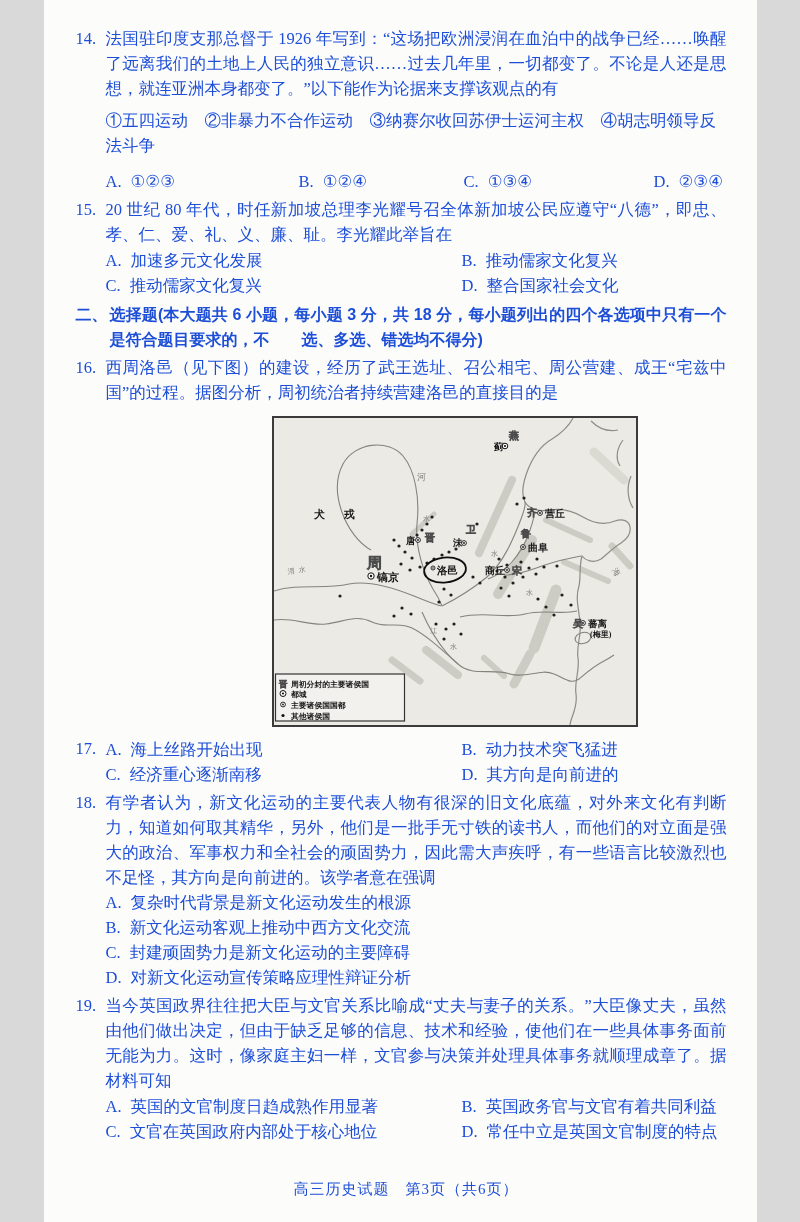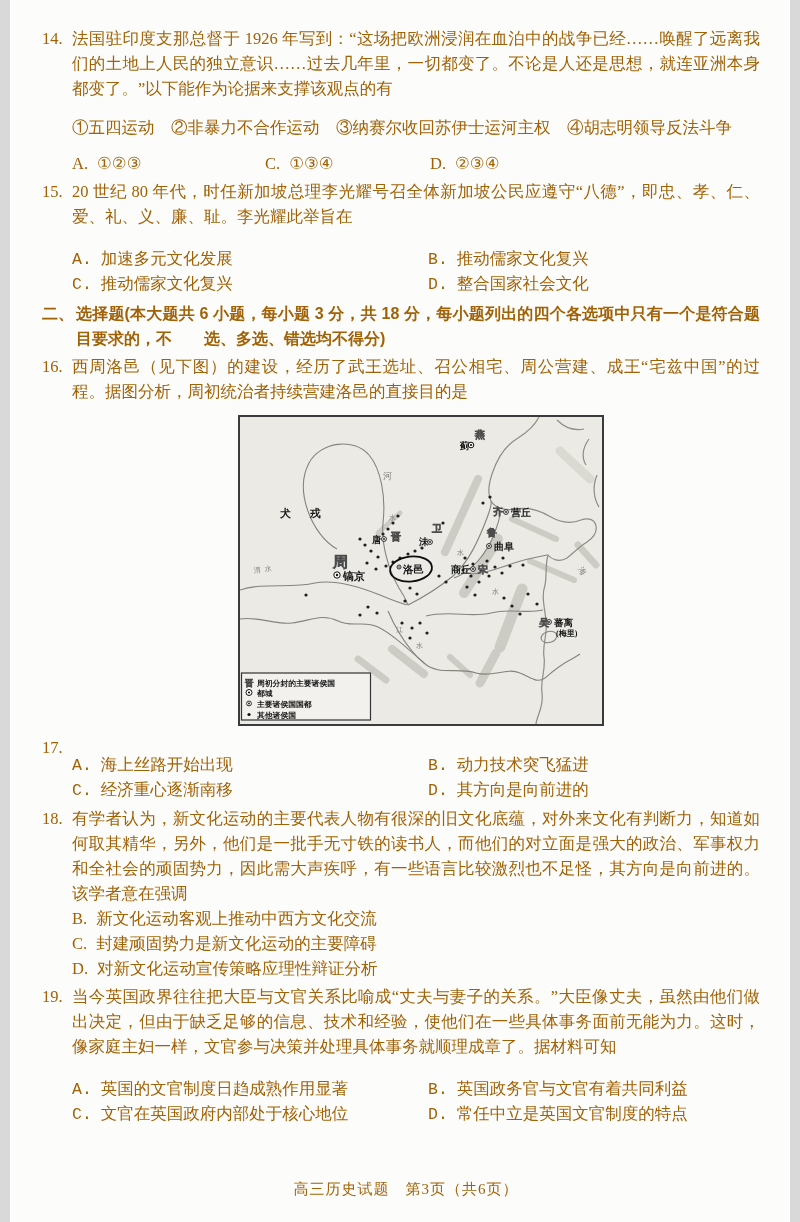--- a/index.html
+++ b/index.html
@@ -1,29 +1,29 @@
 <!DOCTYPE html>
 <html><head>
 <meta charset="utf-8">
 <style>
   html,body { margin:0; padding:0; background:#d9d9d9; }
   .page {
-    width:780px; height:1222px; margin:0 auto; position:relative; overflow:hidden;
+    width:713px; height:1222px; margin:0 auto; position:relative; overflow:hidden;
     background:#fcfcfa; box-sizing:border-box;
     padding:26px 30px 0 32px;
     font-family:"Liberation Serif","DejaVu Serif",serif;
-    font-size:16.5px; line-height:25px; color:#a16207;
+    font-size:16.5px; line-height:25px; color:#1d4ed8;
   }
   .q { display:flex; margin-bottom:3px; }
   .qnum { flex:0 0 30px; }
   .qbody { flex:1; min-width:0; }
   .qtext { text-align:justify; }
-  .qitems { margin-top:14px; }
+  .qitems { margin-top:7px; }
   .opts4 { display:grid; grid-template-columns:193px 165px 190px auto; margin-top:11px; }
-  .opts2 { display:grid; grid-template-columns:356px auto; margin-top:18px;font-family:Liberation Mono, monospace; }
+  .opts2 { display:grid; grid-template-columns:356px auto; margin-top:1px; }
   .opts1 .opt { display:block; }
   .opt { white-space:nowrap; }
   .optlabel { margin-right:9px; }
   .sect { display:flex; margin:4px 0 3px 0;
     font-family:"Liberation Sans","DejaVu Sans",sans-serif;
     font-weight:700; font-size:16px; }
   .sect .qnum { flex:0 0 34px; }
   .mapfig { width:362px; height:307px; margin:11px 0 9px 196px;
     border:2px solid #3b3b3b; background:#ebeae5; box-sizing:content-box; }
   .mapfig svg { display:block; }
@@ -39,20 +39,21 @@
 
 <div class="page">
 
   <div class="q">
     <div class="qnum">14.</div>
     <div class="qbody">
       <div class="qtext">法国驻印度支那总督于 1926 年写到：“这场把欧洲浸润在血泊中的战争已经……唤醒了远离我们的土地上人民的独立意识……过去几年里，一切都变了。不论是人还是思想，就连亚洲本身都变了。”以下能作为论据来支撑该观点的有</div>
       <div class="qitems">①五四运动　②非暴力不合作运动　③纳赛尔收回苏伊士运河主权　④胡志明领导反法斗争</div>
       <div class="opts4">
         <span class="opt"><span class="optlabel">A.</span><span>①②③</span></span>
+        <span class="opt"><span class="optlabel">B.</span><span>①②④</span></span>
         <span class="opt"><span class="optlabel">C.</span><span>①③④</span></span>
         <span class="opt"><span class="optlabel">D.</span><span>②③④</span></span>
       </div>
     </div>
   </div>
 
   <div class="q">
     <div class="qnum">15.</div>
     <div class="qbody">
       <div class="qtext">20 世纪 80 年代，时任新加坡总理李光耀号召全体新加坡公民应遵守“八德”，即忠、孝、仁、爱、礼、义、廉、耻。李光耀此举旨在</div>
@@ -275,20 +276,21 @@
         <span class="opt"><span class="optlabel">D.</span><span>其方向是向前进的</span></span>
       </div>
     </div>
   </div>
 
   <div class="q">
     <div class="qnum">18.</div>
     <div class="qbody">
       <div class="qtext">有学者认为，新文化运动的主要代表人物有很深的旧文化底蕴，对外来文化有判断力，知道如何取其精华，另外，他们是一批手无寸铁的读书人，而他们的对立面是强大的政治、军事权力和全社会的顽固势力，因此需大声疾呼，有一些语言比较激烈也不足怪，其方向是向前进的。该学者意在强调</div>
       <div class="opts1">
+        <span class="opt"><span class="optlabel">A.</span><span>复杂时代背景是新文化运动发生的根源</span></span>
         <span class="opt"><span class="optlabel">B.</span><span>新文化运动客观上推动中西方文化交流</span></span>
         <span class="opt"><span class="optlabel">C.</span><span>封建顽固势力是新文化运动的主要障碍</span></span>
         <span class="opt"><span class="optlabel">D.</span><span>对新文化运动宣传策略应理性辩证分析</span></span>
       </div>
     </div>
   </div>
 
   <div class="q">
     <div class="qnum">19.</div>
     <div class="qbody">

